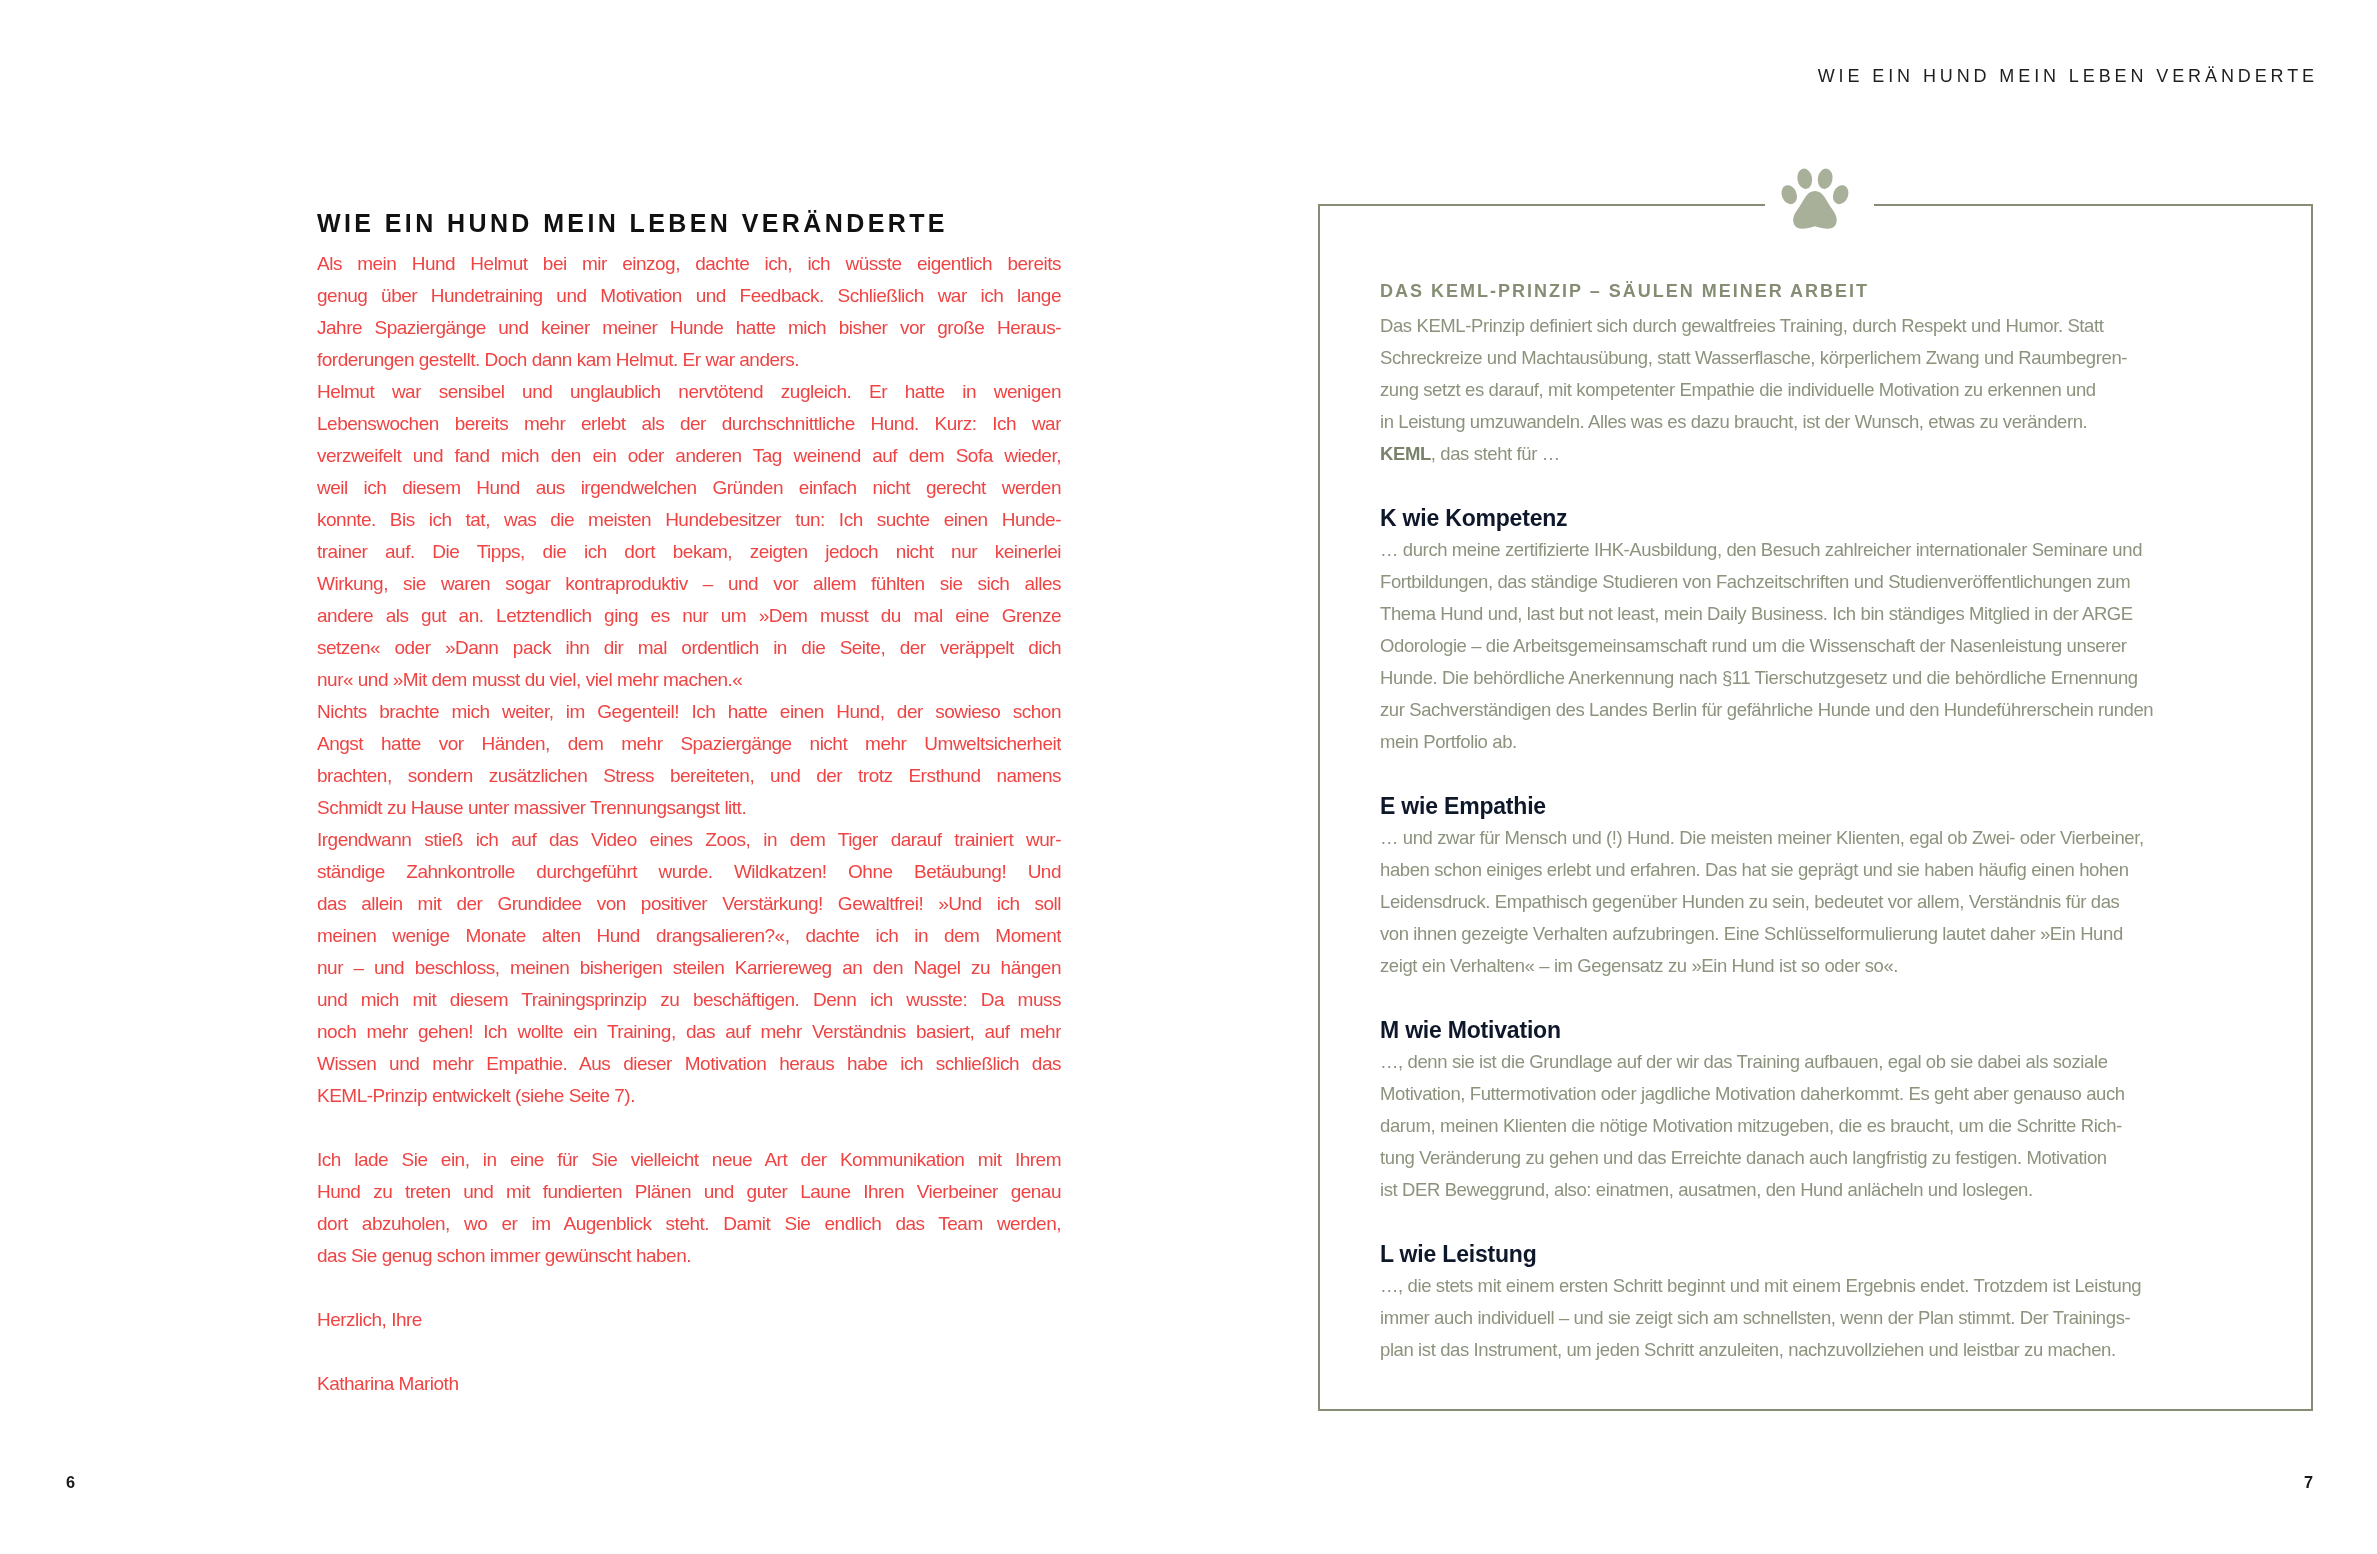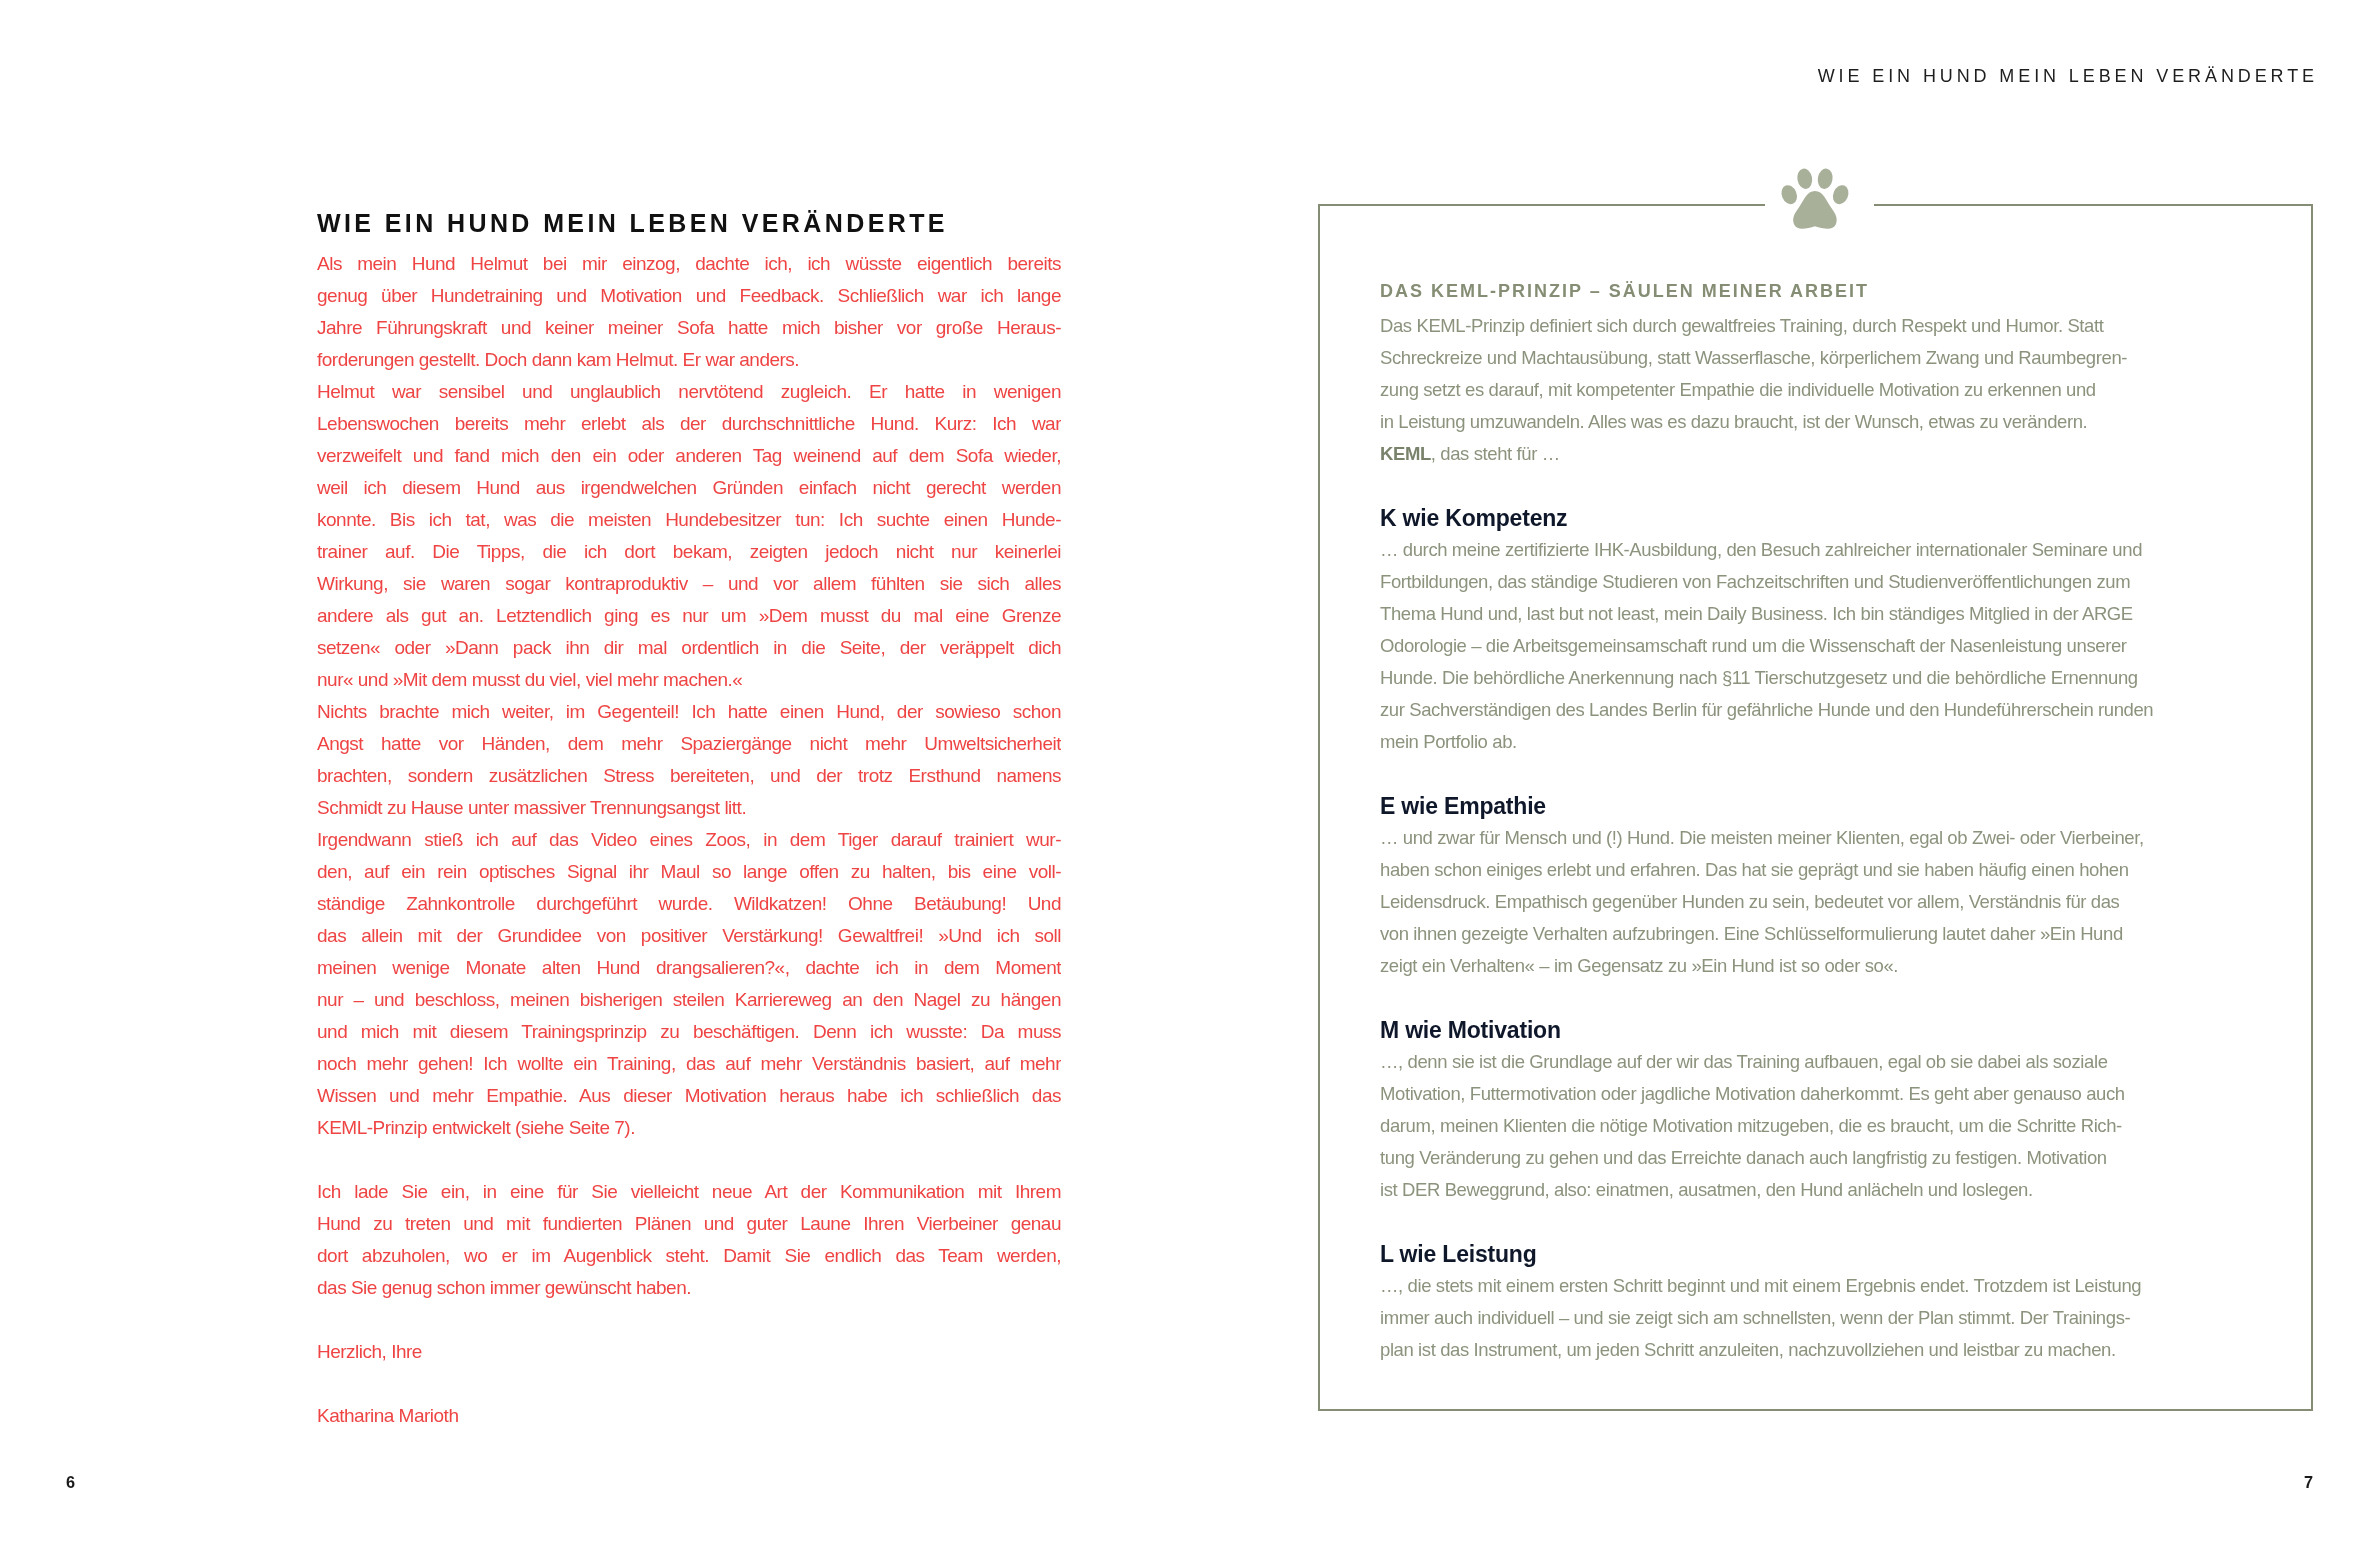--- a/index.html
+++ b/index.html
@@ -42,38 +42,37 @@
 </head>
 <body>
 
 <div class="running-header">WIE EIN HUND MEIN LEBEN VERÄNDERTE</div>
 
 <div class="left-col">
   <h1 class="left-title">WIE EIN HUND MEIN LEBEN VERÄNDERTE</h1>
   <div class="left-body" id="left-body">
       <span class="line j">Als mein Hund Helmut bei mir einzog, dachte ich, ich wüsste eigentlich bereits</span>
       <span class="line j">genug über Hundetraining und Motivation und Feedback. Schließlich war ich lange</span>
-      <span class="line j">Jahre Führungskraft und keiner meiner Sofa hatte mich bisher vor große Heraus-</span>
+      <span class="line j">Jahre Spaziergänge und keiner meiner Hunde hatte mich bisher vor große Heraus-</span>
       <span class="line">forderungen gestellt. Doch dann kam Helmut. Er war anders.</span>
       <span class="line j">Helmut war sensibel und unglaublich nervtötend zugleich. Er hatte in wenigen</span>
       <span class="line j">Lebenswochen bereits mehr erlebt als der durchschnittliche Hund. Kurz: Ich war</span>
       <span class="line j">verzweifelt und fand mich den ein oder anderen Tag weinend auf dem Sofa wieder,</span>
       <span class="line j">weil ich diesem Hund aus irgendwelchen Gründen einfach nicht gerecht werden</span>
       <span class="line j">konnte. Bis ich tat, was die meisten Hundebesitzer tun: Ich suchte einen Hunde-</span>
       <span class="line j">trainer auf. Die Tipps, die ich dort bekam, zeigten jedoch nicht nur keinerlei</span>
       <span class="line j">Wirkung, sie waren sogar kontraproduktiv – und vor allem fühlten sie sich alles</span>
       <span class="line j">andere als gut an. Letztendlich ging es nur um »Dem musst du mal eine Grenze</span>
       <span class="line j">setzen« oder »Dann pack ihn dir mal ordentlich in die Seite, der veräppelt dich</span>
       <span class="line">nur« und »Mit dem musst du viel, viel mehr machen.«</span>
       <span class="line j">Nichts brachte mich weiter, im Gegenteil! Ich hatte einen Hund, der sowieso schon</span>
       <span class="line j">Angst hatte vor Händen, dem mehr Spaziergänge nicht mehr Umweltsicherheit</span>
       <span class="line j">brachten, sondern zusätzlichen Stress bereiteten, und der trotz Ersthund namens</span>
       <span class="line">Schmidt zu Hause unter massiver Trennungsangst litt.</span>
       <span class="line j">Irgendwann stieß ich auf das Video eines Zoos, in dem Tiger darauf trainiert wur-</span>
-      <span class="line j">den, auf ein rein optisches Signal ihr Maul so lange offen zu halten, bis eine voll-</span>
       <span class="line j">ständige Zahnkontrolle durchgeführt wurde. Wildkatzen! Ohne Betäubung! Und</span>
       <span class="line j">das allein mit der Grundidee von positiver Verstärkung! Gewaltfrei! »Und ich soll</span>
       <span class="line j">meinen wenige Monate alten Hund drangsalieren?«, dachte ich in dem Moment</span>
       <span class="line j">nur – und beschloss, meinen bisherigen steilen Karriereweg an den Nagel zu hängen</span>
       <span class="line j">und mich mit diesem Trainingsprinzip zu beschäftigen. Denn ich wusste: Da muss</span>
       <span class="line j">noch mehr gehen! Ich wollte ein Training, das auf mehr Verständnis basiert, auf mehr</span>
       <span class="line j">Wissen und mehr Empathie. Aus dieser Motivation heraus habe ich schließlich das</span>
       <span class="line">KEML-Prinzip entwickelt (siehe Seite 7).</span>
       <span class="gap"></span>
       <span class="line j">Ich lade Sie ein, in eine für Sie vielleicht neue Art der Kommunikation mit Ihrem</span>

